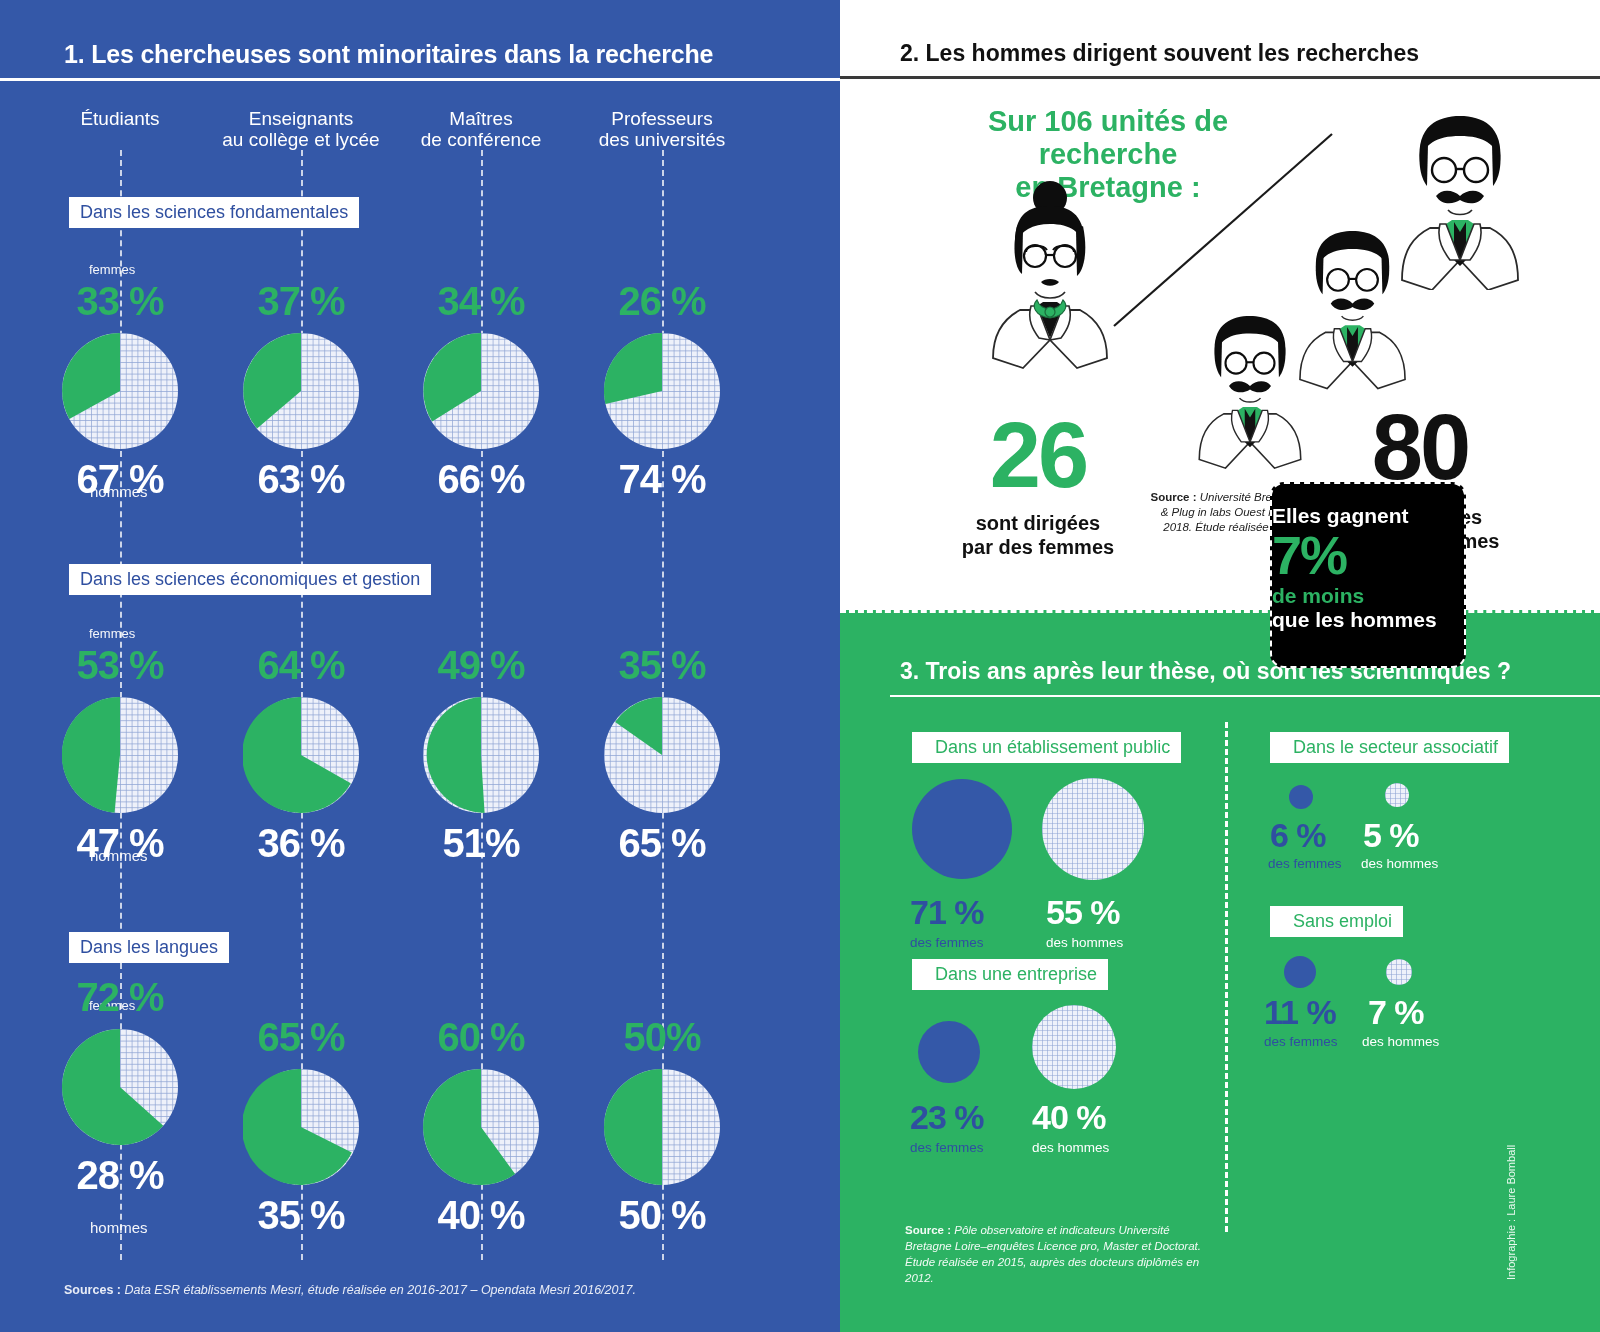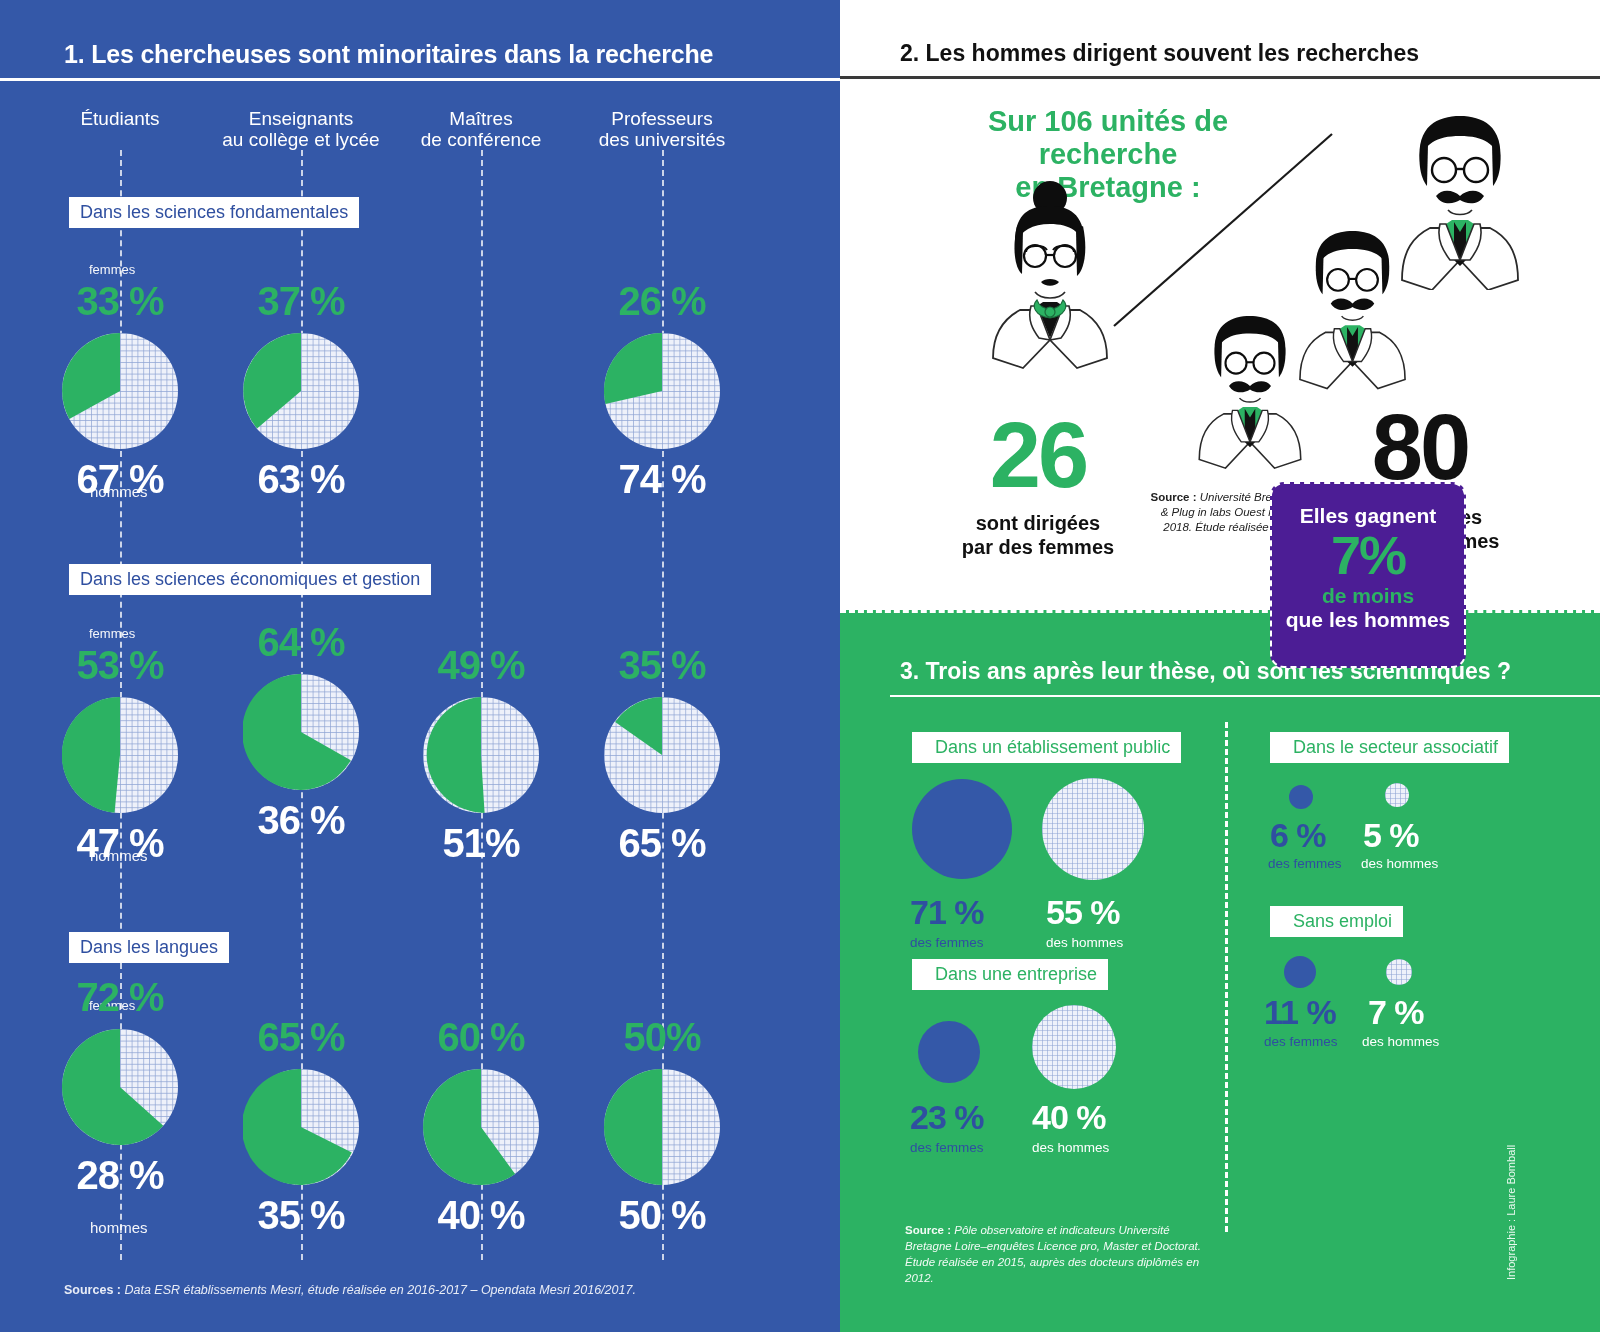--- a/index.html
+++ b/index.html
@@ -128,23 +128,23 @@
   .v-dash {
     position: absolute; border-left: 3px dashed #ffffff; width: 0;
   }
   .p3-blue { position: absolute; color: #2f4fa0; font-size: 34px; font-weight: bold; letter-spacing:-1px; }
   .p3-white { position: absolute; color: #ffffff; font-size: 34px; font-weight: bold; letter-spacing:-1px; }
   .s3-blue { position: absolute; color: #2f4fa0; font-size: 13.5px; }
   .s3-white { position: absolute; color: #ffffff; font-size: 13.5px; }
 
   .gain-box {
     position: absolute; left: 1270px; top: 1092px; width: 196px; height: 186px;
-    background: #4c1d95; border-radius: 14px;
+    background: #000000; border-radius: 14px;
     border: 2px dashed #ffffff;
-    text-align: center; padding-top: 20px;
+    padding-top: 20px;
   }
   .gain-t1 { color: #ffffff; font-size: 21px; font-weight: bold; line-height: 1.1; }
   .gain-num { color: #2cb263; font-size: 54px; font-weight: bold; line-height: 1.05; letter-spacing: -2px; }
   .gain-t2 { color: #2cb263; font-size: 21px; font-weight: bold; line-height: 1.15; }
   .gain-t3 { color: #ffffff; font-size: 21px; font-weight: bold; line-height: 1.15; }
 
   .credit {
     position: absolute; left: 1505px; top: 1120px;
     color: #eafaf0; font-size: 11px;
     transform: rotate(-90deg); transform-origin: left top;
@@ -201,20 +201,28 @@
       <div class="pct-m">67 %</div>
     </div>
     <div class="cell" style="left:211px; top:281px;">
       <div class="pct-f">37 %</div>
       <svg class="pie" viewBox="0 0 100 100">
         <circle cx="50" cy="50" r="50" fill="url(#h1)"></circle>
         <path d="M50 50 L50 0 A50 50 0 0 0 12.1 82.3 Z" fill="#2cb263"></path>
       </svg>
       <div class="pct-m">63 %</div>
     </div>
+    <div class="cell" style="left:391px; top:281px;">
+      <div class="pct-f">34 %</div>
+      <svg class="pie" viewBox="0 0 100 100">
+        <circle cx="50" cy="50" r="50" fill="url(#h1)"></circle>
+        <path d="M50 50 L50 0 A50 50 0 0 0 7.9 76.4 Z" fill="#2cb263"></path>
+      </svg>
+      <div class="pct-m">66 %</div>
+    </div>
     <div class="cell" style="left:572px; top:281px;">
       <div class="pct-f">26 %</div>
       <svg class="pie" viewBox="0 0 100 100">
         <circle cx="50" cy="50" r="50" fill="url(#h1)"></circle>
         <path d="M50 50 L50 0 A50 50 0 0 0 1.2 61.1 Z" fill="#2cb263"></path>
       </svg>
       <div class="pct-m">74 %</div>
     </div>
     <div class="hommes-lbl" style="left:90px; top:483px;">hommes</div>
 
@@ -222,21 +230,21 @@
     <div class="femmes-lbl" style="left:89px; top:626px;">femmes</div>
 
     <div class="cell" style="left:30px; top:645px;">
       <div class="pct-f">53 %</div>
       <svg class="pie" viewBox="0 0 100 100">
         <circle cx="50" cy="50" r="50" fill="url(#h1)"></circle>
         <path d="M50 50 L50 0 A50 50 0 0 0 45.3 99.8 Z" fill="#2cb263"></path>
       </svg>
       <div class="pct-m">47 %</div>
     </div>
-    <div class="cell" style="left:211px; top:622px;">
+    <div class="cell" style="left:211px; top:645px;">
       <div class="pct-f">64 %</div>
       <svg class="pie" viewBox="0 0 100 100">
         <circle cx="50" cy="50" r="50" fill="url(#h1)"></circle>
         <path d="M50 50 L50 0 A50 50 0 1 0 92.9 74.3 Z" fill="#2cb263"></path>
       </svg>
       <div class="pct-m">36 %</div>
     </div>
     <div class="cell" style="left:391px; top:645px;">
       <div class="pct-f">49 %</div>
       <svg class="pie" viewBox="0 0 100 100">

